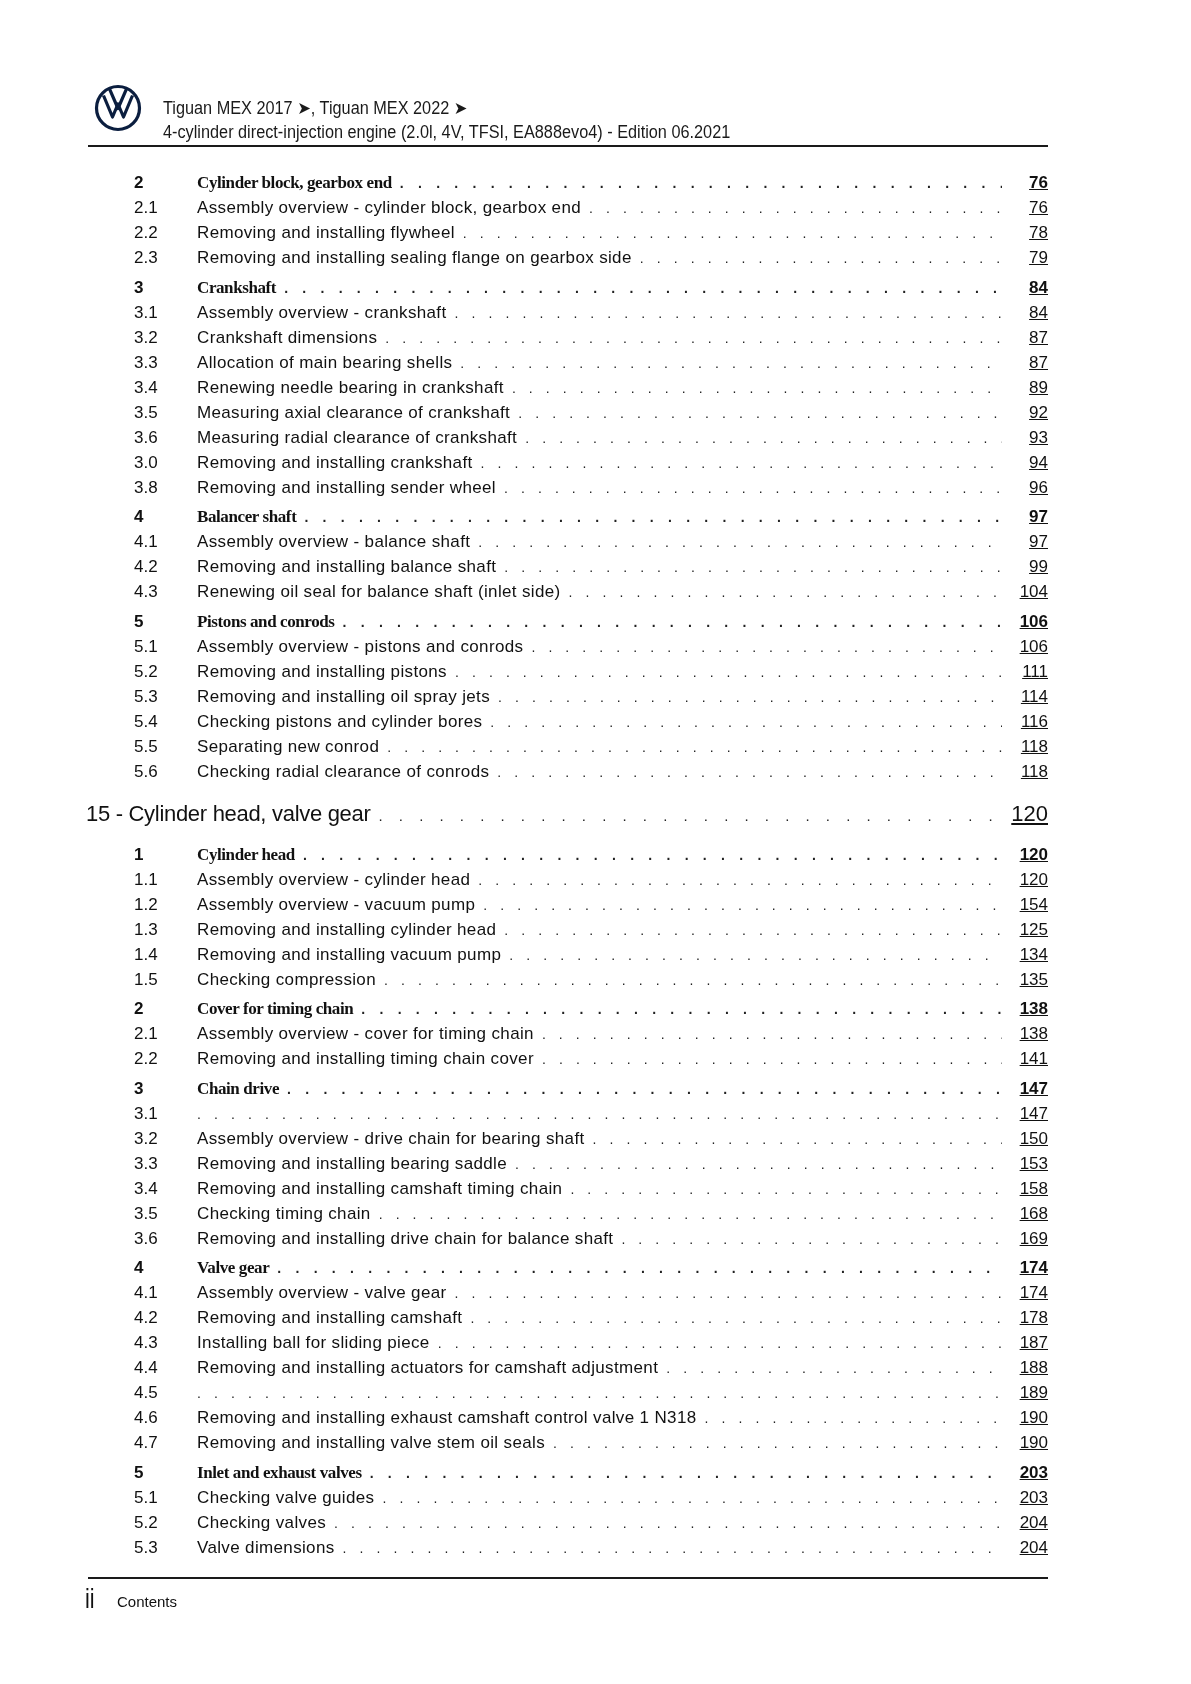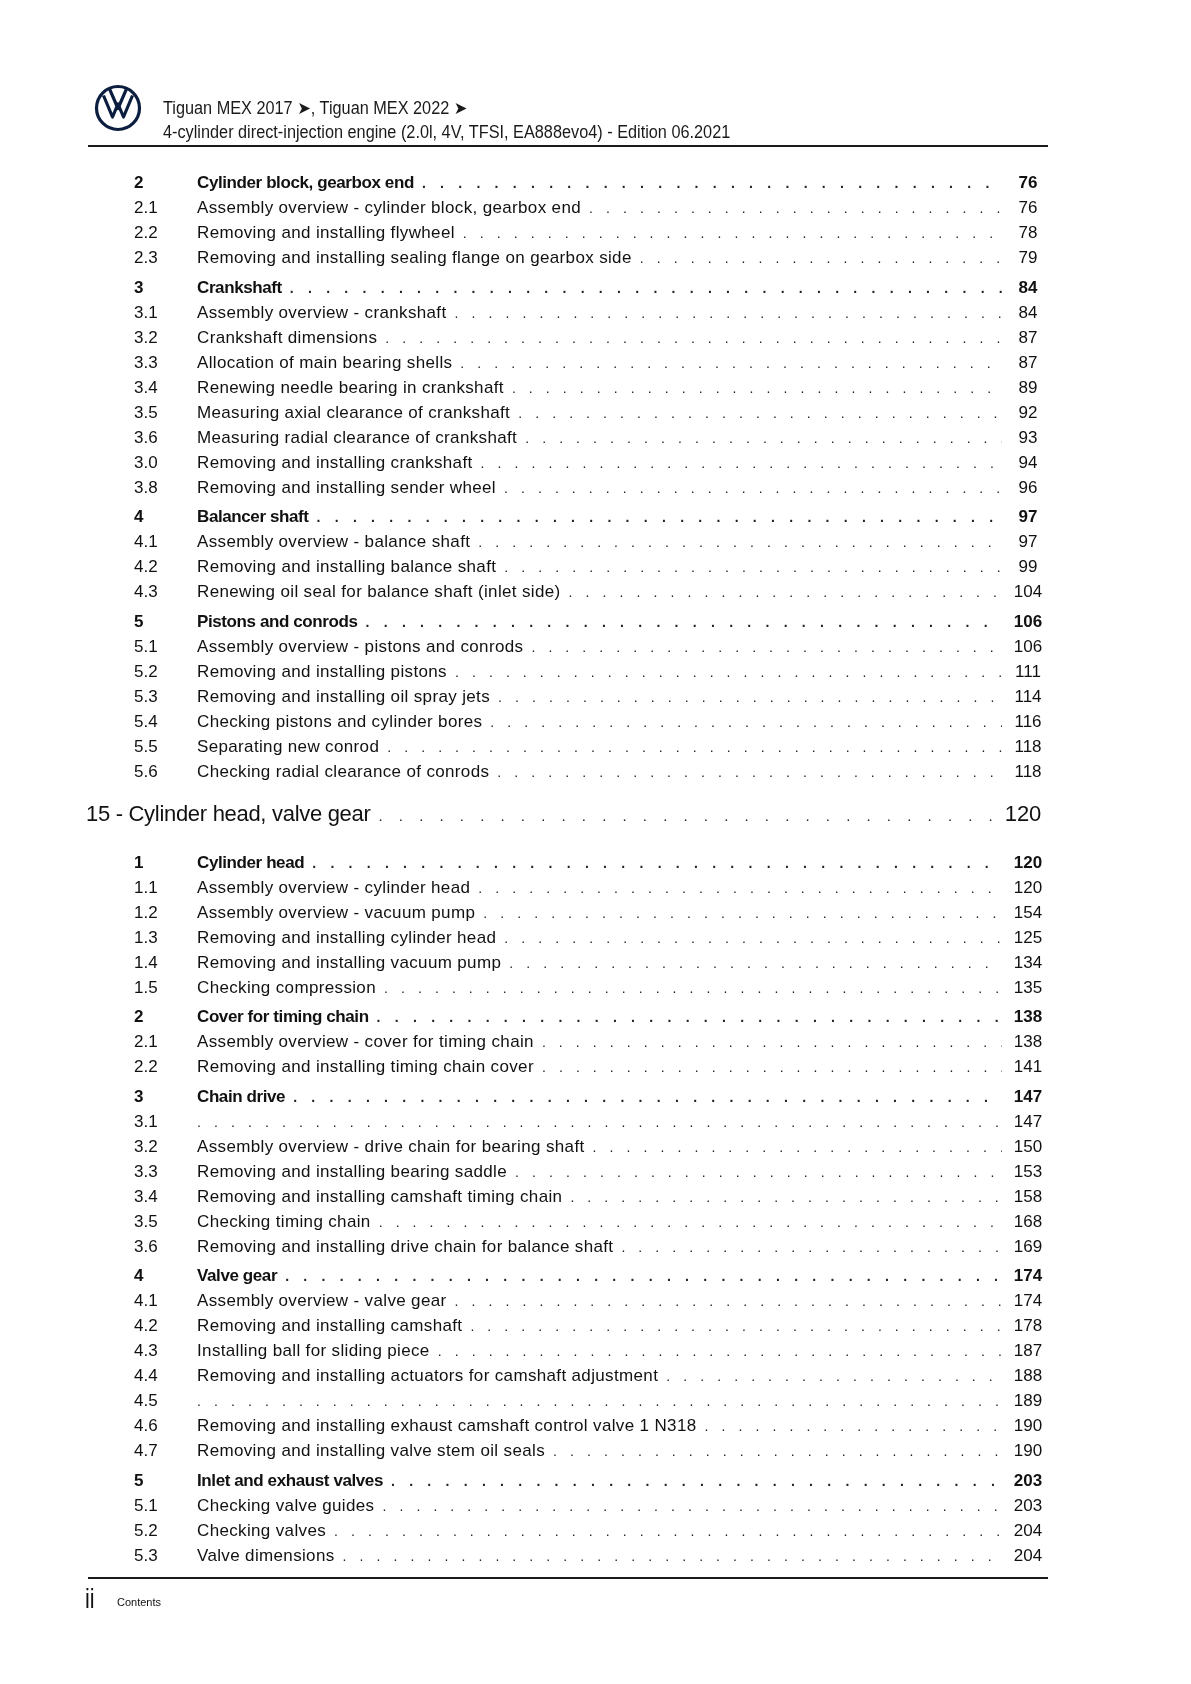--- a/index.html
+++ b/index.html
@@ -9,31 +9,31 @@
   .hdr { position:absolute; left:163px; top:96px; font-family:"Liberation Sans", sans-serif;
          font-size:17.5px; line-height:24px; color:#1a1a1a; transform:scaleX(0.93); transform-origin:left top; white-space:nowrap; }
   .rule { position:absolute; left:88px; width:960px; height:0; border-top:2.5px solid #1a1a1a; }
   .rule.top { top:145px; }
   .rule.bottom { top:1577px; }
   .toc { position:absolute; left:86px; top:170px; width:962px; }
   .row { display:flex; align-items:baseline; height:25px; line-height:25px; font-size:17px; white-space:nowrap; }
   .row .num { width:111px; padding-left:48px; box-sizing:border-box; flex:none; }
   .row .title { flex:none; padding-right:8px; letter-spacing:0.35px; }
   .row .leader { flex:1 1 auto; overflow:hidden; color:#222; letter-spacing:4.6px; font-size:14px; }
-  .row .page { flex:none; width:40px; text-align:center; padding-left:6px; }
+  .row .page { flex:none; width:40px; text-align:right; padding-left:6px;text-decoration:underline; }
   .row.sec { margin-top:4.5px; font-weight:bold; }
-  .row.sec .title { letter-spacing:-0.4px; }
+  .row.sec .title { letter-spacing:-0.4px;font-family:Liberation Serif, serif; }
   .row.sec .leader { letter-spacing:5.2px; font-weight:bold; }
   .row.first { margin-top:0; }
-  .row.chap { margin-top:16px; margin-bottom:22px; height:28px; line-height:28px; font-size:22px; }
+  .row.chap { margin-top:16px; margin-bottom:14px; height:28px; line-height:28px; font-size:22px; }
   .row.chap .title { letter-spacing:-0.3px; transform:none; }
   .row.chap .leader { font-size:15px; letter-spacing:6px; }
   .row.chap .page { font-size:22px; width:50px; }
   .footer-pg { position:absolute; left:85px; top:1585px; font-size:27px; line-height:28px; transform:scaleX(0.8); transform-origin:left top; }
-  .footer-label { position:absolute; left:117px; top:1594px; font-size:11px; line-height:16px; }
+  .footer-label { position:absolute; left:117px; top:1594px; font-size:15px; line-height:16px; }
 </style>
 </head>
 <body>
 
 <svg class="logo" viewBox="0 0 48 48">
   <circle cx="24" cy="24" r="21.5" fill="none" stroke="#0b1e3f" stroke-width="3.2"></circle>
   <path d="M9.5 11.5 L18.5 33 L24 20 L29.5 33 L38.5 11.5" fill="none" stroke="#0b1e3f" stroke-width="3.2" stroke-linejoin="round"></path>
   <path d="M15.5 4.8 L24 24.5 L32.5 4.8" fill="none" stroke="#0b1e3f" stroke-width="3.2" stroke-linejoin="round"></path>
 </svg>
 

